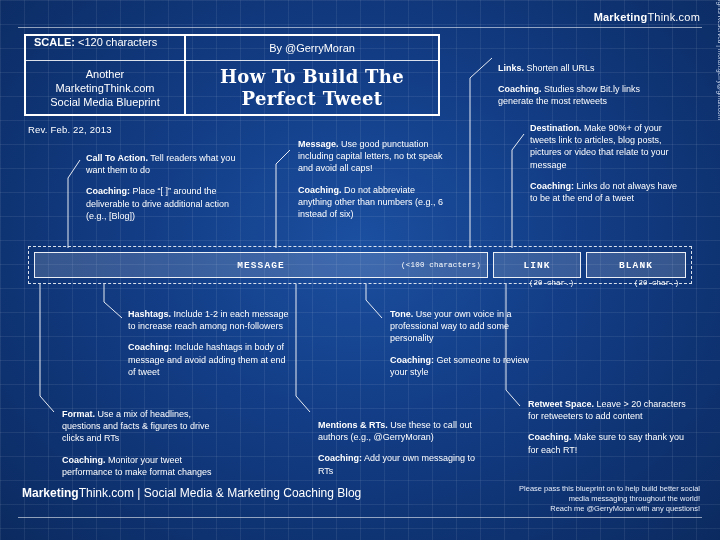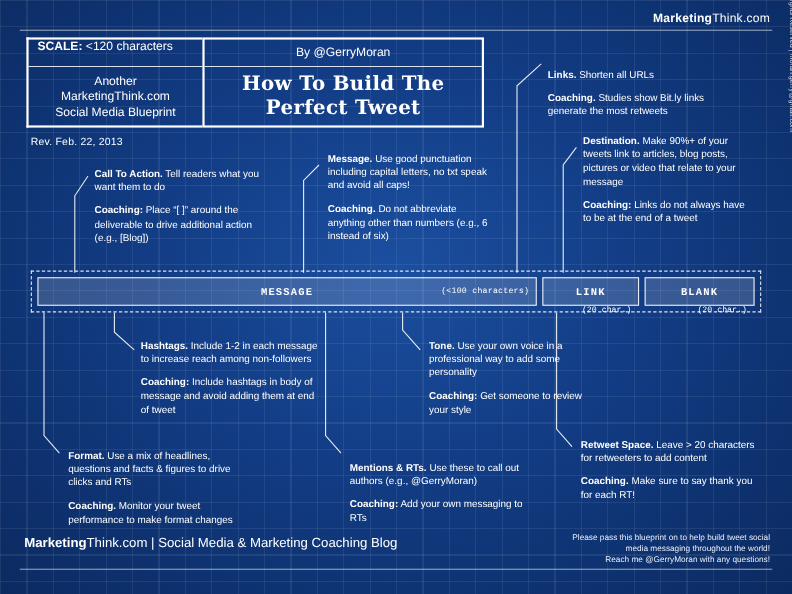--- a/index.html
+++ b/index.html
@@ -272,20 +272,20 @@
     <p><b>Coaching:</b><span> Add your own messaging to RTs</span></p>
   </div>
 
   <div class="note" style="left:528px; top:398px; width:162px;">
     <p><b>Retweet Space.</b><span> Leave &gt; 20 characters for retweeters to add content</span></p>
     <p><b>Coaching.</b><span> Make sure to say thank you for each RT!</span></p>
   </div>
 
   <div class="footer-left"><b>Marketing</b><span>Think.com | Social Media &amp; Marketing Coaching Blog</span></div>
   <div class="footer-right">
-    <div>Please pass this blueprint on to help build  tweet social</div>
+    <div>Please pass this blueprint on to help build  better social</div>
     <div>media messaging throughout the world!</div>
     <div>Reach me @GerryMoran with any questions!</div>
   </div>
 
   <div class="copyright">Copyright © 2013 Gerry Moran | All Rights Reserved | moran.gerry@gmail.com</div>
 
 </div>
 
 </body></html>

